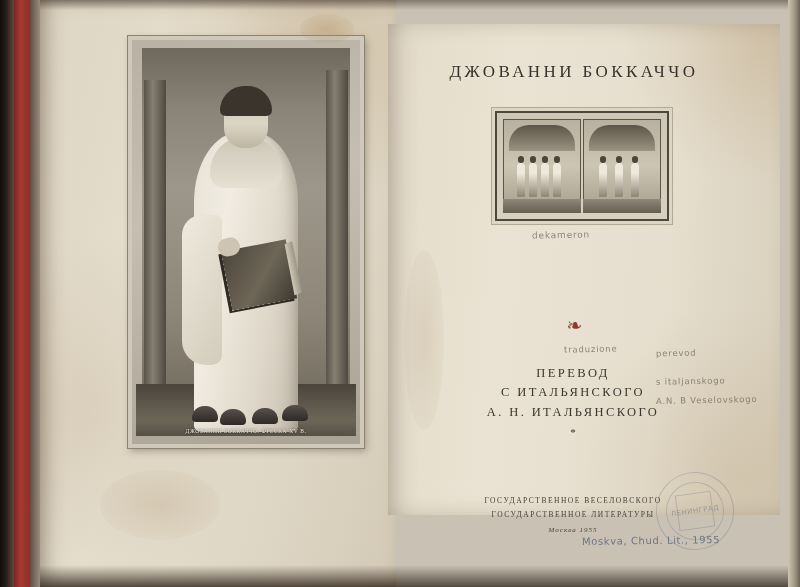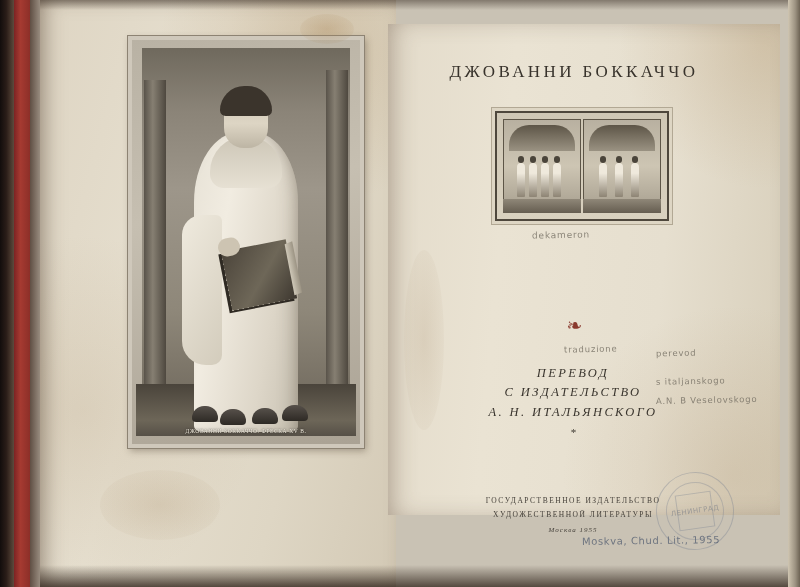--- a/index.html
+++ b/index.html
@@ -303,21 +303,20 @@
   }
 
   .credits {
     position: absolute;
     left: 0; right: 22px; top: 340px;
     text-align: center;
     color: #3a352e;
     font-size: 12.5px;
     letter-spacing: 2.4px;
     line-height: 1.55;
-    font-style: italic;
   }
   .credits .star {
     display: block;
     margin-top: 2px;
     font-size: 11px;
     letter-spacing: 0;
   }
 
   .imprint {
     position: absolute;
@@ -437,32 +436,32 @@
 
     <div class="ornament">❧</div>
 
     <div class="pencil-note note-traduzione">traduzione</div>
     <div class="pencil-note note-pervod">perevod</div>
     <div class="pencil-note note-sital">s italjanskogo</div>
     <div class="pencil-note note-anb">A.N. B Veselovskogo</div>
 
     <div class="credits">
       <span>ПЕРЕВОД</span><br>
-      <span>С ИЗДАТЕЛЬСТВО</span><br>
+      <span>С ИТАЛЬЯНСКОГО</span><br>
       <span>А. Н. ИТАЛЬЯНСКОГО</span>
       <span class="star">*</span>
     </div>
 
     <div class="stamp">
       <div class="stamp-inner">ЛЕНИНГРАД</div>
     </div>
 
     <div class="imprint">
-      <span>ГОСУДАРСТВЕННОЕ ИЗДАТЕЛЬСТВО</span><br>
-      <span>ХУДОЖЕСТВЕННОЙ ЛИТЕРАТУРЫ</span>
+      <span>ГОСУДАРСТВЕННОЕ ВЕСЕЛОВСКОГО</span><br>
+      <span>ГОСУДАРСТВЕННОЕ ЛИТЕРАТУРЫ</span>
       <span class="city">Москва 1955</span>
     </div>
 
     <div class="pencil-note note-moskva">Moskva, Chud. Lit., 1955</div>
 
   </div>
 
   <div class="page-right-edge"></div>
   <div class="foxing fox1"></div>
   <div class="foxing fox5"></div>

